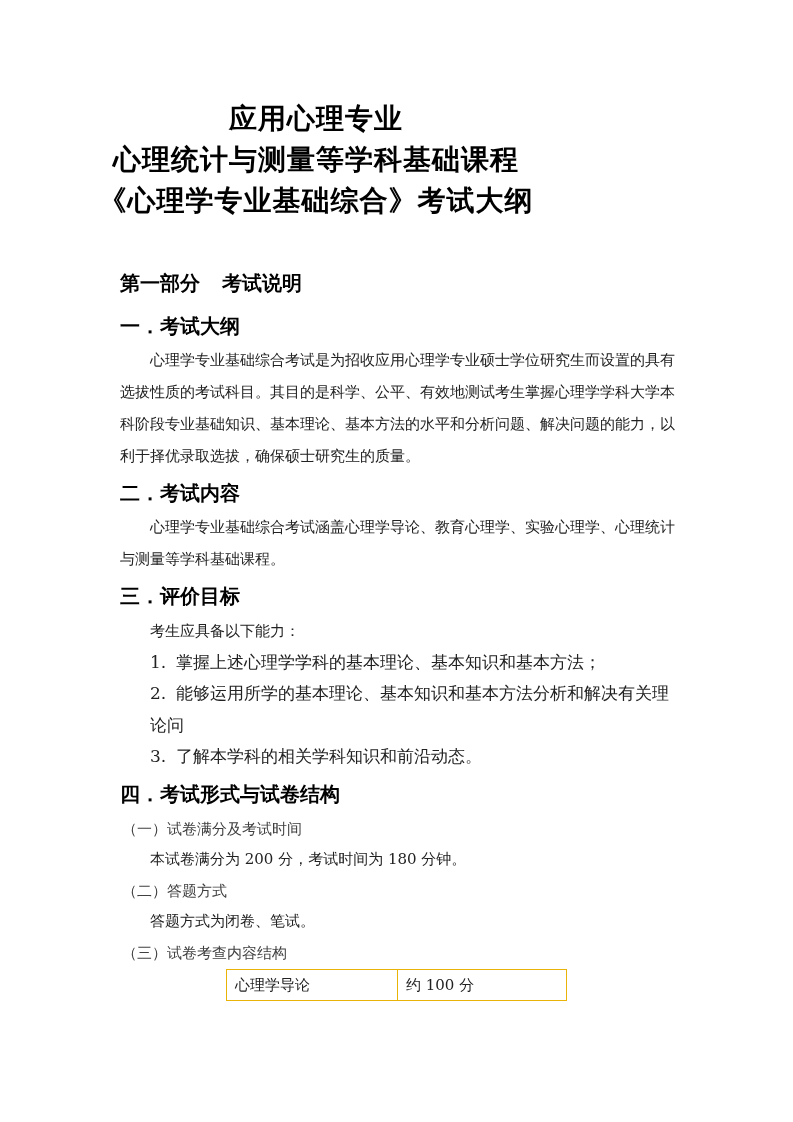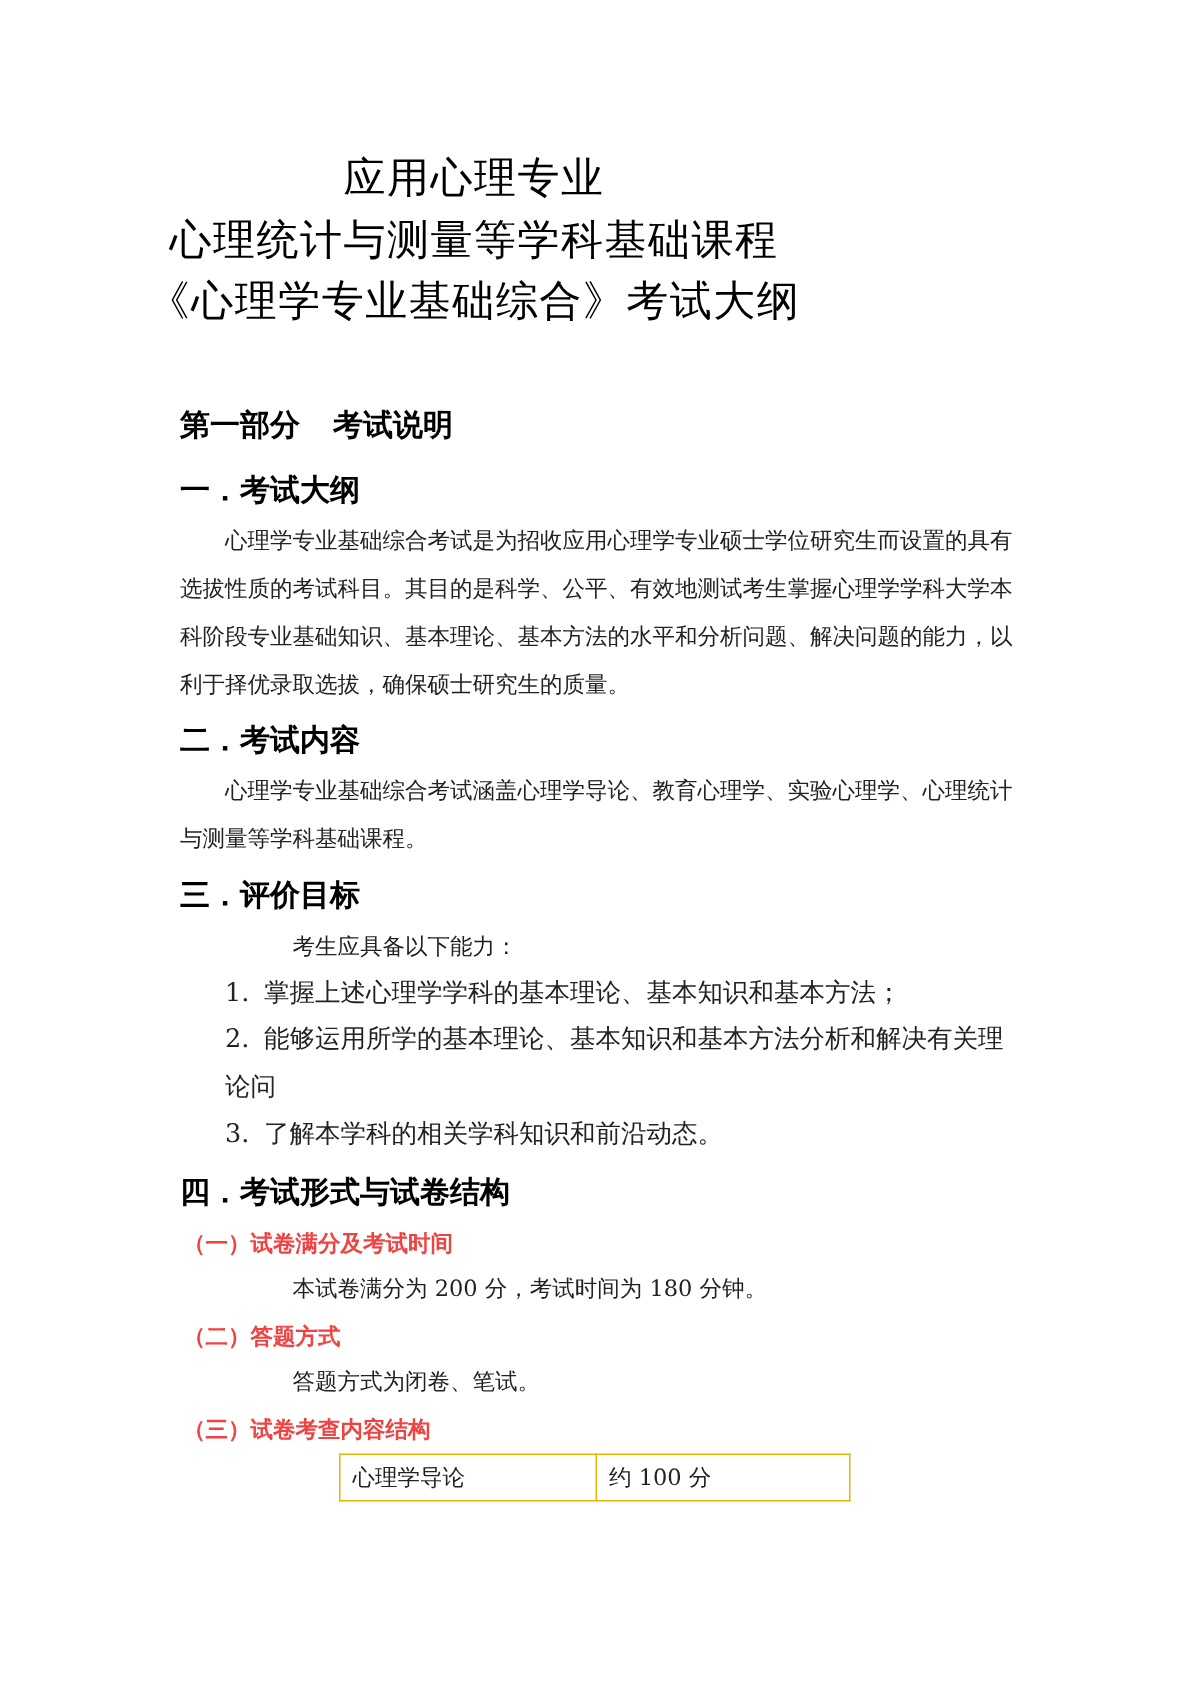--- a/index.html
+++ b/index.html
@@ -1,31 +1,31 @@
 <!DOCTYPE html>
 <html><head>
 <meta charset="utf-8">
 <style>
   html, body { margin: 0; padding: 0; background: #ffffff; }
   body { width: 793px; height: 1122px; position: relative; overflow: hidden;
          font-family: "DejaVu Serif", "Liberation Serif", serif; color: #111; }
   .title { position: absolute; left: 0; width: 632px; text-align: center;
            font-family: "DejaVu Sans", "Liberation Sans", sans-serif;
-           font-size: 28px; font-weight: normal; color: #000; letter-spacing: 1px; }
+           font-size: 28px; font-weight: bold; color: #000; letter-spacing: 1px; }
   .part { position: absolute; left: 120px; font-family: "DejaVu Sans", sans-serif;
           font-size: 20px; font-weight: bold; color: #000; }
   .part .gap { display: inline-block; width: 22px; }
   .h1 { position: absolute; left: 120px; font-family: "DejaVu Sans", sans-serif;
         font-size: 20px; font-weight: bold; color: #000; }
   .h2 { position: absolute; left: 122px; font-family: "DejaVu Sans", sans-serif;
-        font-size: 15px; font-weight: bold; color: #ef4444; }
+        font-size: 15px; font-weight: normal; color: #404040; }
   .para { position: absolute; left: 120px; width: 555px; font-size: 15px;
           line-height: 32px; color: #222; text-align: justify; }
   .para .indent { display: inline-block; width: 30px; }
-  .line { position: absolute; left: 150px; font-size: 15px; color: #222; white-space: nowrap; margin-left: 45px; }
+  .line { position: absolute; left: 150px; font-size: 15px; color: #222; white-space: nowrap; }
   .item { position: absolute; left: 150px; width: 530px; font-size: 17px; color: #222; line-height: 32px; }
   .item .num { display: inline-block; width: 26px; }
   .item .cont { padding-left: 26px; display: block; }
   table.struct { position: absolute; left: 226px; top: 969px; border-collapse: collapse; }
   table.struct td { border: 1px solid #eab308; height: 30px; font-size: 15px; color: #222;
                     padding: 0 8px; }
   table.struct td.c1 { width: 154px; }
   table.struct td.c2 { width: 152px; }
 </style>
 </head>

